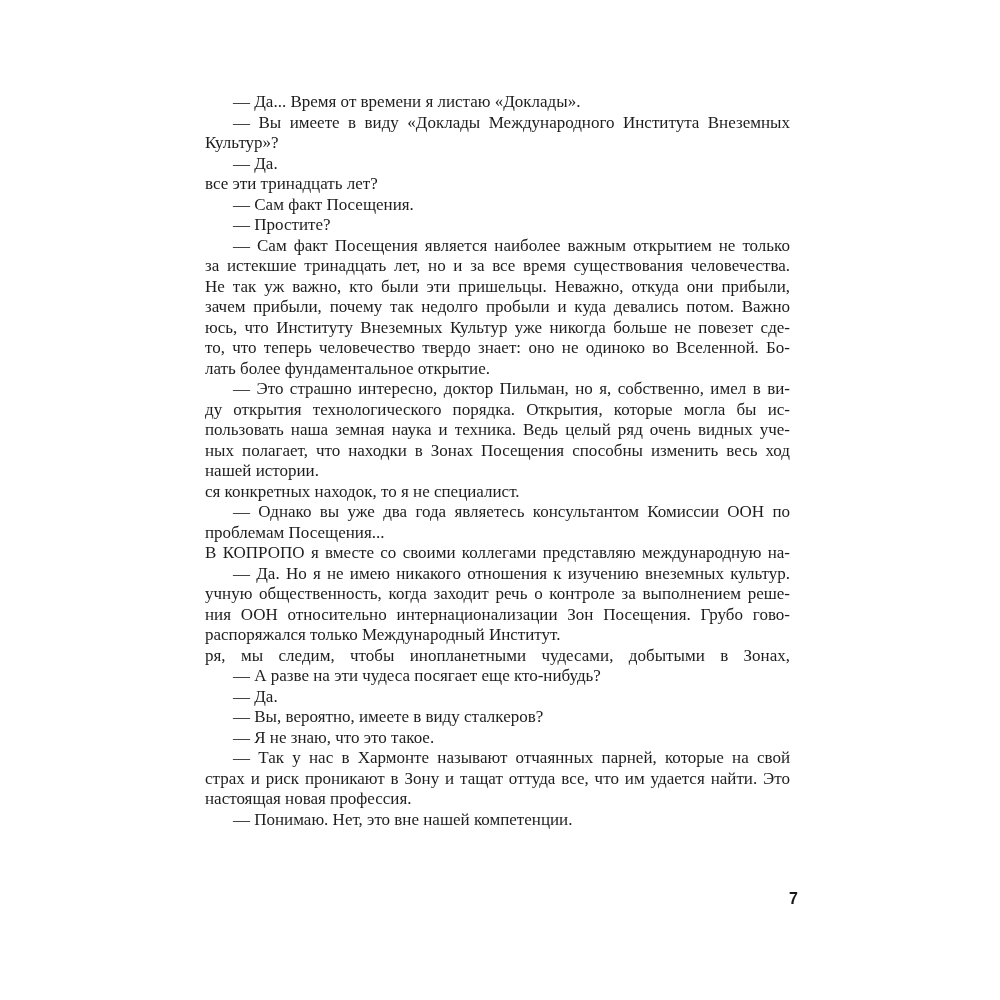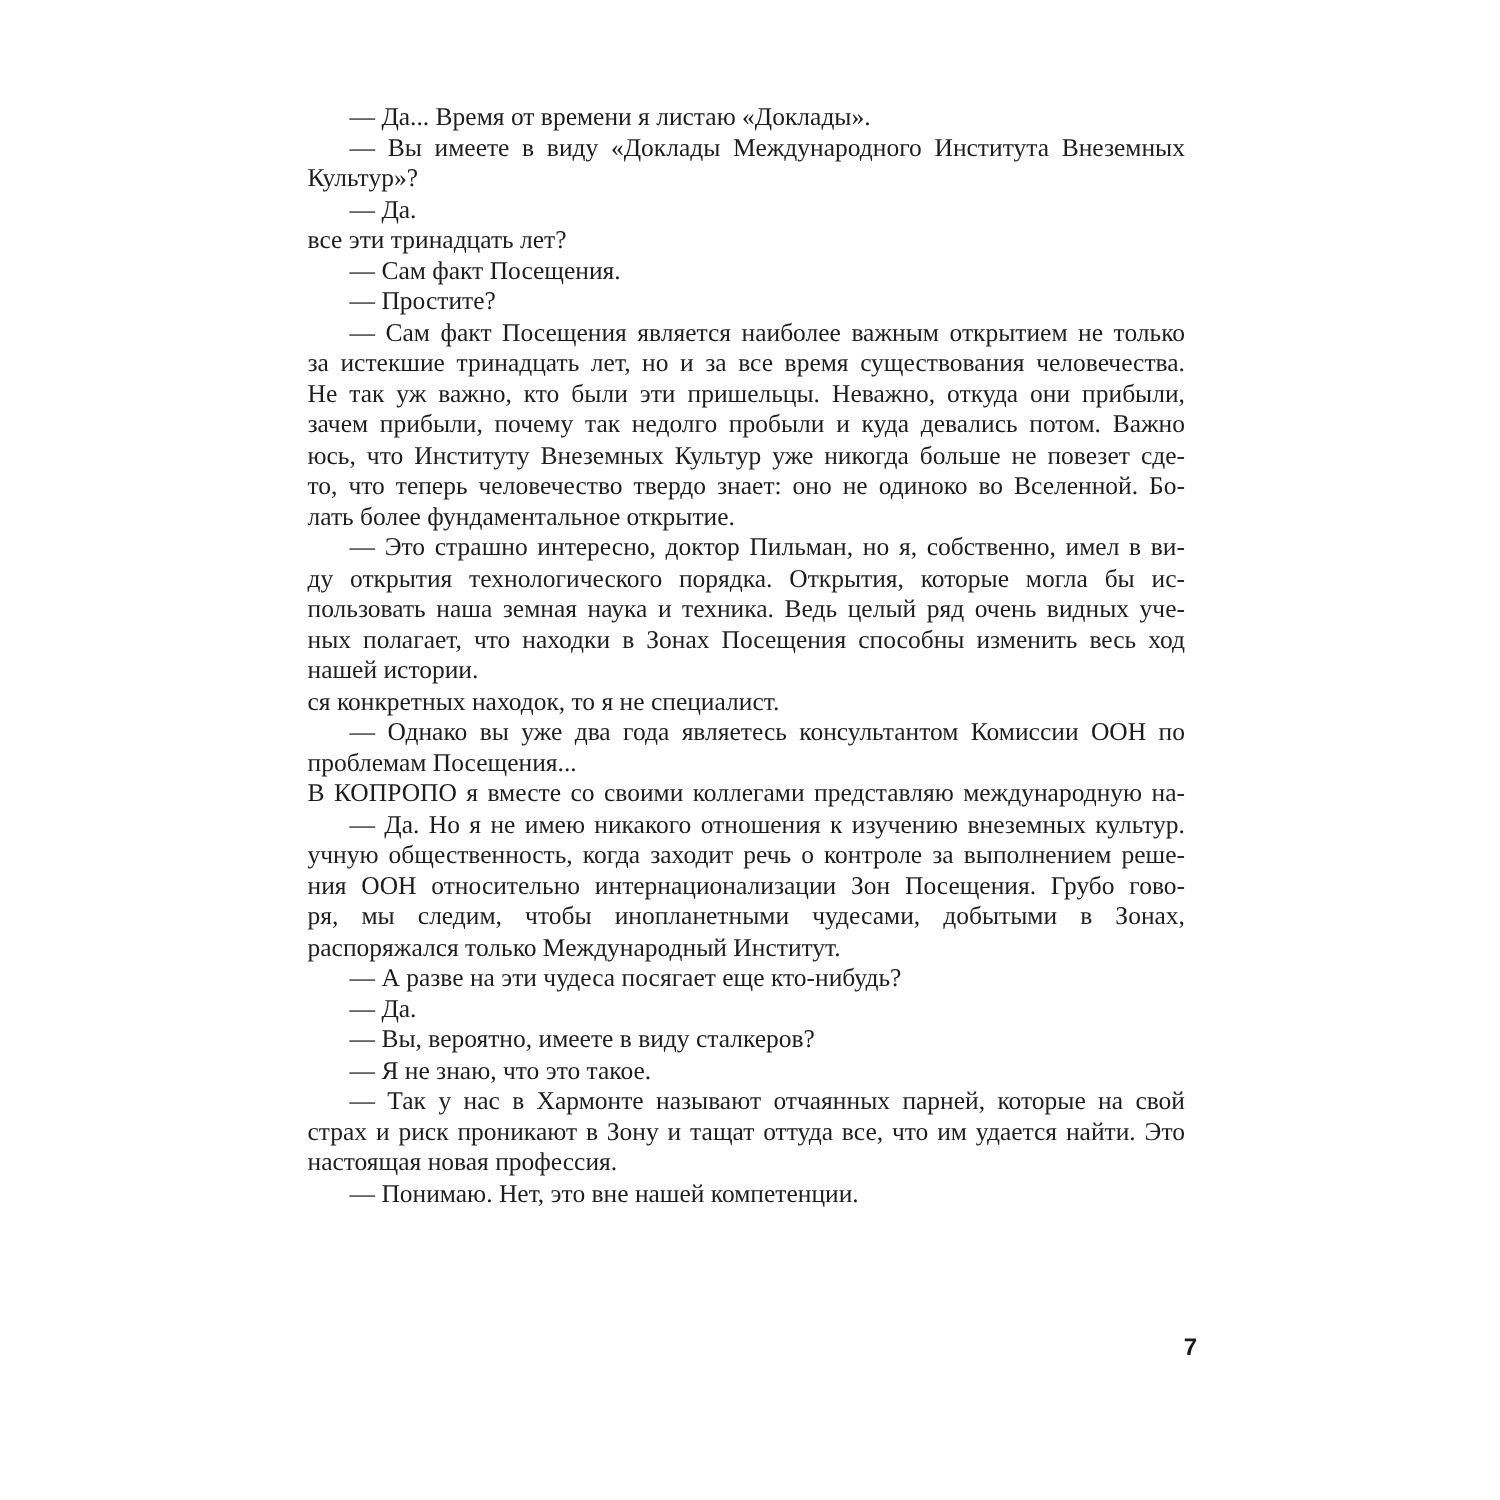--- a/index.html
+++ b/index.html
@@ -10,21 +10,21 @@
   .sheet {
     position: relative;
     width: 1000px;
     height: 1000px;
     background: #ffffff;
     overflow: hidden;
   }
   .textblock {
     position: absolute;
     left: 205px;
-    top: 68px;
+    top: 92px;
     width: 585px;
     font-family: "Liberation Serif", serif;
     font-size: 17px;
     line-height: 20.5px;
     color: #1d1d1d;
     -webkit-font-smoothing: antialiased;
   }
   .para {
     margin: 0;
     padding: 0;
@@ -101,22 +101,22 @@
       </div>
       <div class="para">
         <div class="line first just">— Однако вы уже два года являетесь консультантом Комиссии ООН по</div>
         <div class="line last">проблемам Посещения...</div>
       </div>
       <div class="para">
         <div class="line just">В КОПРОПО я вместе со своими коллегами представляю международную на-</div>
         <div class="line first just">— Да. Но я не имею никакого отношения к изучению внеземных культур.</div>
         <div class="line just">учную общественность, когда заходит речь о контроле за выполнением реше-</div>
         <div class="line just">ния ООН относительно интернационализации Зон Посещения. Грубо гово-</div>
+        <div class="line last">распоряжался только Международный Институт.</div>
         <div class="line just">ря, мы следим, чтобы инопланетными чудесами, добытыми в Зонах,</div>
-        <div class="line last">распоряжался только Международный Институт.</div>
       </div>
       <div class="para">
         <div class="line first last">— А разве на эти чудеса посягает еще кто-нибудь?</div>
       </div>
       <div class="para">
         <div class="line first last">— Да.</div>
       </div>
       <div class="para">
         <div class="line first last">— Вы, вероятно, имеете в виду сталкеров?</div>
       </div>

